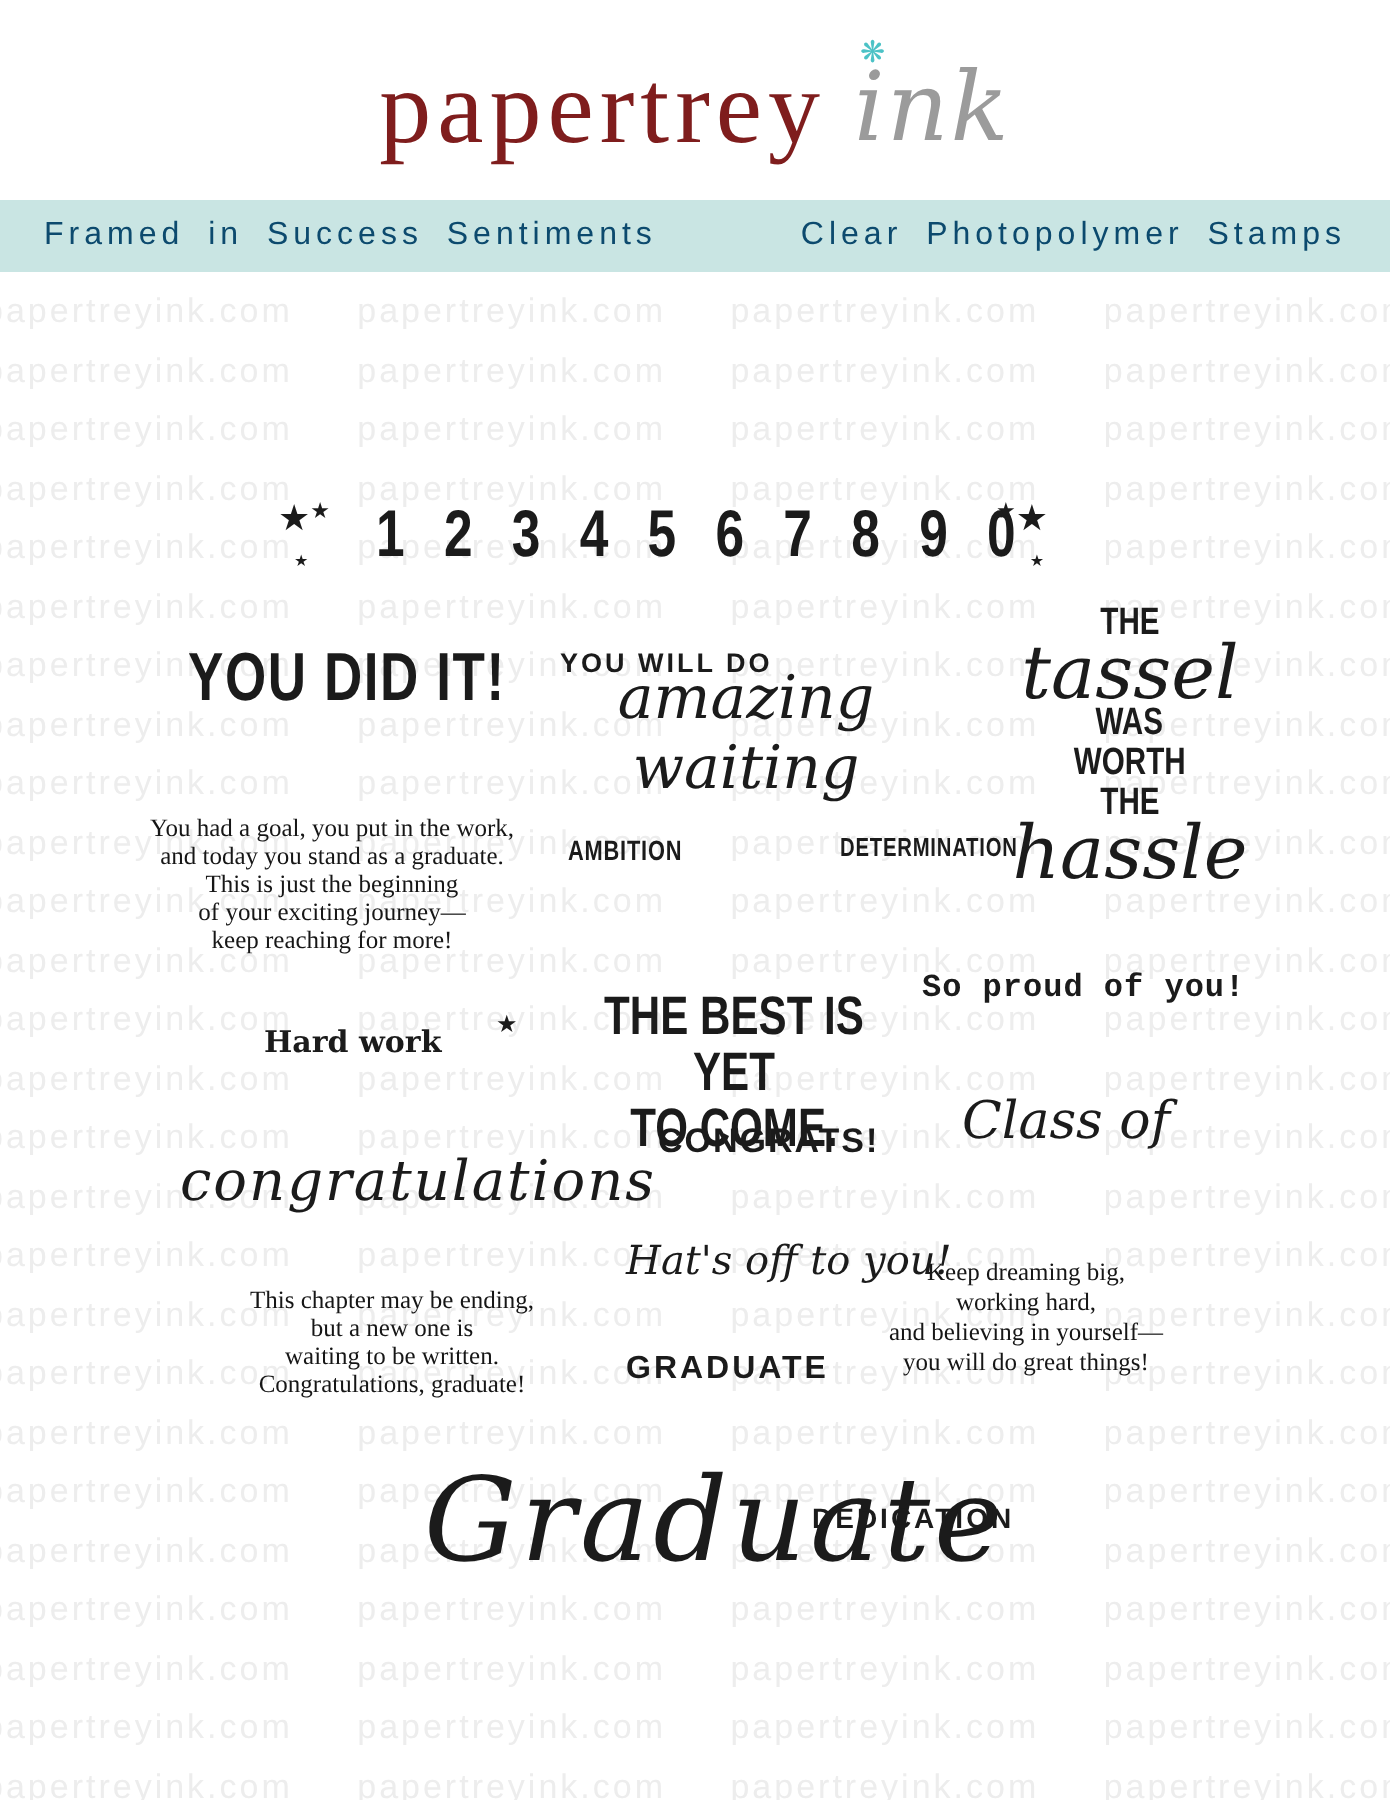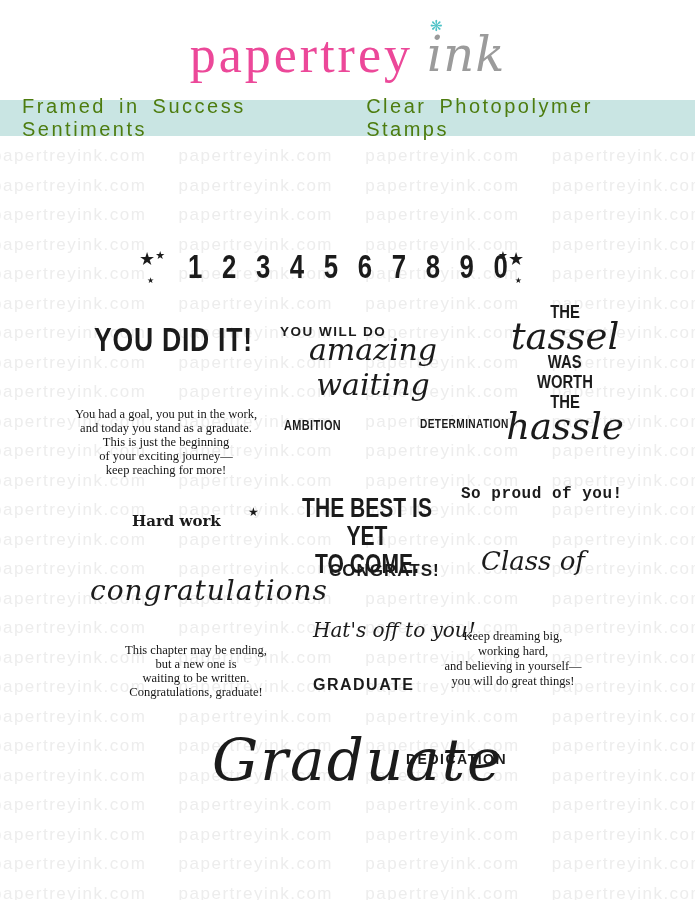--- a/index.html
+++ b/index.html
@@ -11,40 +11,40 @@
   }
 
   
   .logo {
     position:absolute; top:12px; left:0; width:695px; height:84px;
     display:flex; align-items:center; justify-content:center; gap:14px;
     z-index:2;
   }
   .logo-serif {
     font-family:"Liberation Serif", serif; font-size:52px; font-weight:400;
-    color:#ec4899; letter-spacing:3px;
+    color:#7f1d1d; letter-spacing:3px;
   }
   .logo-script-wrap { position:relative; display:inline-block; }
   .logo-script {
     font-family:"DejaVu Serif", serif; font-style:italic; font-size:48px;
     color:#9b9b9b; letter-spacing:1px;
   }
   .logo-flower {
     position:absolute; top:-9px; left:3px; font-size:15px; color:#4cc2c6;
     font-style:normal;
   }
 
   
   .banner {
     position:absolute; top:100px; left:0; width:695px; height:36px;
     background:#c9e5e3; display:flex; align-items:center;
     justify-content:space-between; padding:0 22px; z-index:2;
   }
   .banner span {
-    font-size:20px; color:#4d7c0f; letter-spacing:2.5px; word-spacing:5px;
+    font-size:16px; color:#0c4a6e; letter-spacing:2.5px; word-spacing:5px;
   }
 
   
   .watermark {
     position:absolute; top:141px; left:-8px; width:720px; height:759px;
     z-index:0; overflow:hidden;
     font-size:17px; line-height:29.5px; letter-spacing:1.5px; word-spacing:26px;
     color:#ededed; white-space:normal; word-break:normal; user-select:none;
   }
 

